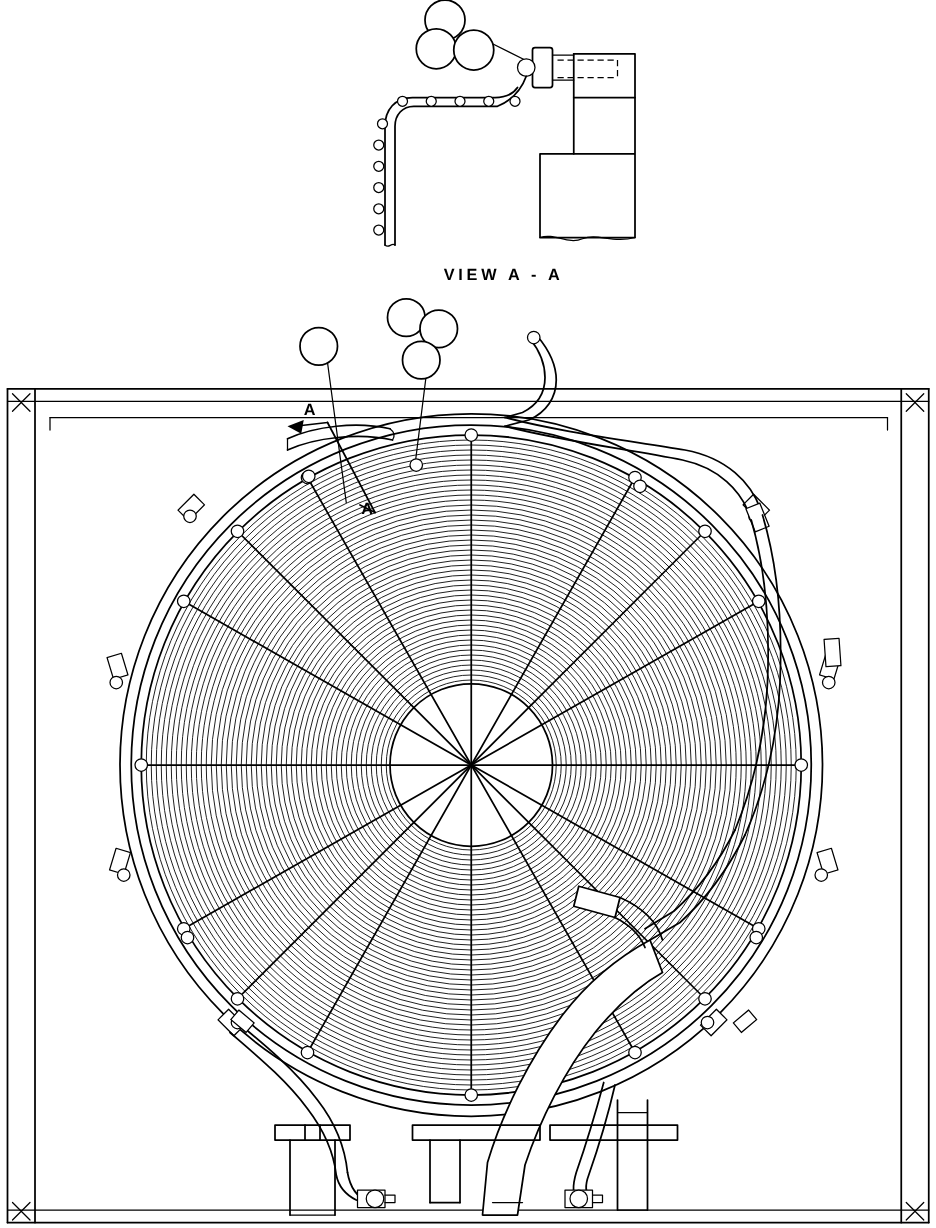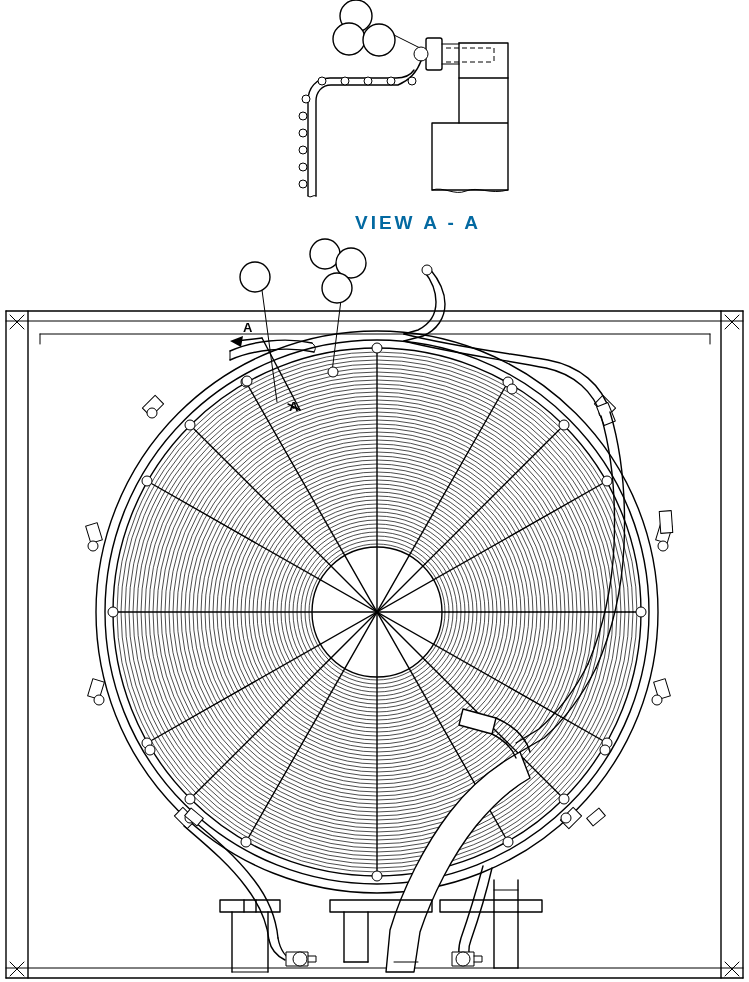--- a/index.html
+++ b/index.html
@@ -64,23 +64,23 @@
     stroke-linejoin: round;
   }
   .fill-black {
     fill: #000000;
     stroke: none;
   }
   .view-caption {
     position: absolute;
     font-family: "Liberation Sans", sans-serif;
     font-weight: bold;
-    font-size: 19px;
+    font-size: 13px;
     letter-spacing: 3px;
-    color: #0369a1;
+    color: #000000;
     white-space: nowrap;
   }
   .section-letter {
     font-family: "Liberation Sans", sans-serif;
     font-weight: bold;
     font-size: 13px;
     fill: #000000;
   }
 </style>
 </head>

